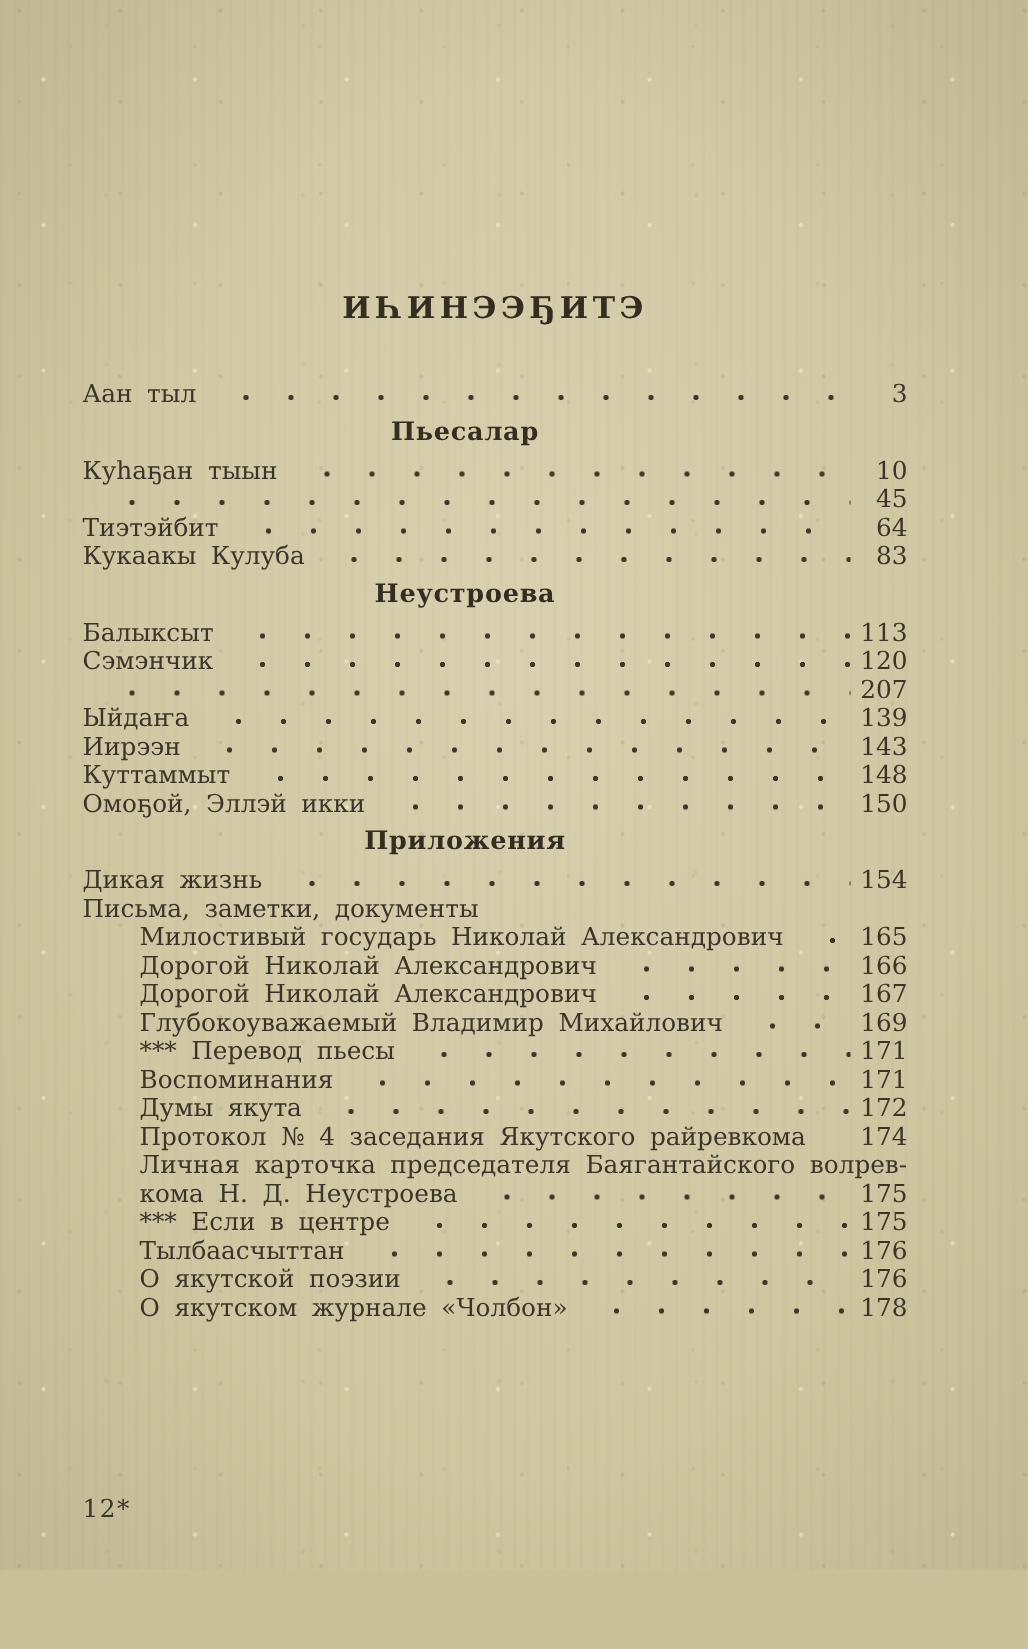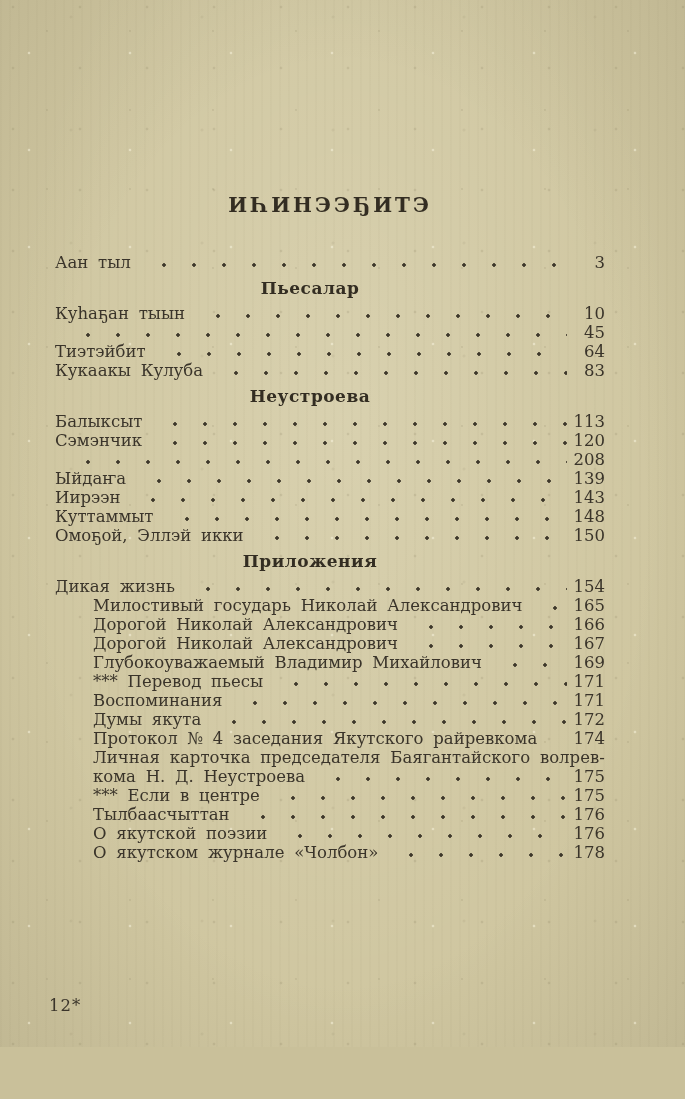--- a/index.html
+++ b/index.html
@@ -94,21 +94,21 @@
     margin: 0 4px 0 12px;
   }
   .toc-page {
     min-width: 34px;
     text-align: right;
     font-size: 16.5px;
     color: #3a342a;
   }
   .sig-mark {
     position: absolute;
-    left: 49px;
+    left: 55px;
     top: 996px;
     font-size: 16.5px;
     letter-spacing: 1px;
     color: #3a342a;
     z-index: 1;
   }
 </style>
 </head>
 <body>
 
@@ -147,21 +147,21 @@
           <span class="dot-leader"></span>
           <span class="toc-page">113</span>
         </div>
         <div class="toc-row">
           <span class="toc-label">Сэмэнчик</span>
           <span class="dot-leader"></span>
           <span class="toc-page">120</span>
         </div>
         <div class="toc-row">
           <span class="dot-leader"></span>
-          <span class="toc-page">208</span>
+          <span class="toc-page">207</span>
         </div>
         <div class="toc-row">
           <span class="toc-label">Ыйдаҥа</span>
           <span class="dot-leader"></span>
           <span class="toc-page">139</span>
         </div>
         <div class="toc-row">
           <span class="toc-label">Иирээн</span>
           <span class="dot-leader"></span>
           <span class="toc-page">143</span>
@@ -174,20 +174,25 @@
         <div class="toc-row">
           <span class="toc-label">Омоҕой, Эллэй икки</span>
           <span class="dot-leader"></span>
           <span class="toc-page">150</span>
         </div>
         <div class="section-header">Приложения</div>
         <div class="toc-row">
           <span class="toc-label">Дикая жизнь</span>
           <span class="dot-leader"></span>
           <span class="toc-page">154</span>
+        </div>
+        <div class="toc-row">
+          <span class="toc-label">Письма, заметки, документы</span>
+          <span class="leader-empty"></span>
+          <span class="toc-page"></span>
         </div>
         <div class="toc-row indent">
           <span class="toc-label">Милостивый государь Николай Александрович</span>
           <span class="dot-leader"></span>
           <span class="toc-page">165</span>
         </div>
         <div class="toc-row indent">
           <span class="toc-label">Дорогой Николай Александрович</span>
           <span class="dot-leader"></span>
           <span class="toc-page">166</span>

